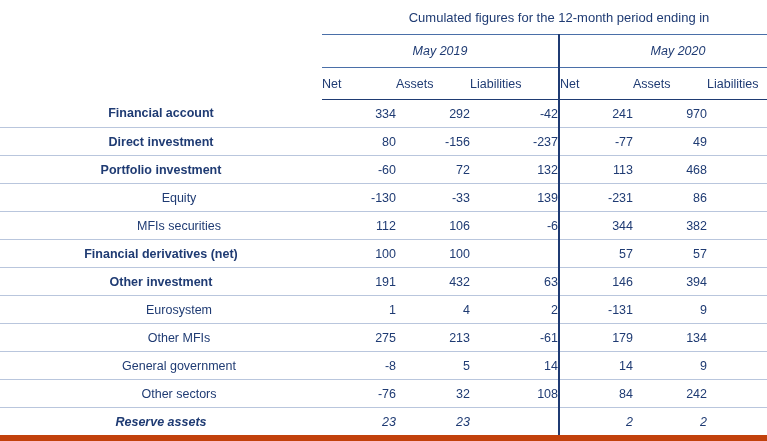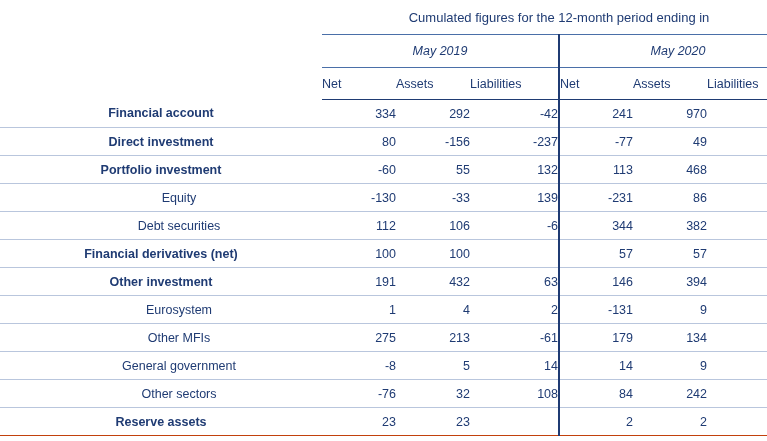--- a/index.html
+++ b/index.html
@@ -56,21 +56,22 @@
     border-bottom: 1px solid #1f3b73;
   }
   .blank-head { border: none; }
 
   
   tr.data-row td {
     height: 27px;
     border-bottom: 1px solid #b9c6dd;
   }
   tr.data-row:last-child td {
-    border-bottom: 1px solid #c2410c;
+    border-bottom: 6px solid #c2410c;
+    font-style: italic;
   }
   td.label {
     text-align: center;
     padding-left: 2px;
     color: #1f3b73;
     white-space: nowrap;
   }
   td.label.bold { font-weight: bold; }
   td.label.indent { padding-left: 36px; }
   td.num {
@@ -132,37 +133,37 @@
       <td class="num">80</td>
       <td class="num">-156</td>
       <td class="num">-237</td>
       <td class="num divider-col">-77</td>
       <td class="num">49</td>
       <td class="num">126</td>
     </tr>
     <tr class="data-row">
       <td class="label bold">Portfolio investment</td>
       <td class="num">-60</td>
-      <td class="num">55</td>
+      <td class="num">72</td>
       <td class="num">132</td>
       <td class="num divider-col">113</td>
       <td class="num">468</td>
       <td class="num">355</td>
     </tr>
     <tr class="data-row">
       <td class="label indent">Equity</td>
       <td class="num">-130</td>
       <td class="num">-33</td>
       <td class="num">139</td>
       <td class="num divider-col">-231</td>
       <td class="num">86</td>
       <td class="num">317</td>
     </tr>
     <tr class="data-row">
-      <td class="label indent">Debt securities</td>
+      <td class="label indent">MFIs securities</td>
       <td class="num">112</td>
       <td class="num">106</td>
       <td class="num">-6</td>
       <td class="num divider-col">344</td>
       <td class="num">382</td>
       <td class="num">38</td>
     </tr>
     <tr class="data-row">
       <td class="label bold">Financial derivatives (net)</td>
       <td class="num">100</td>

